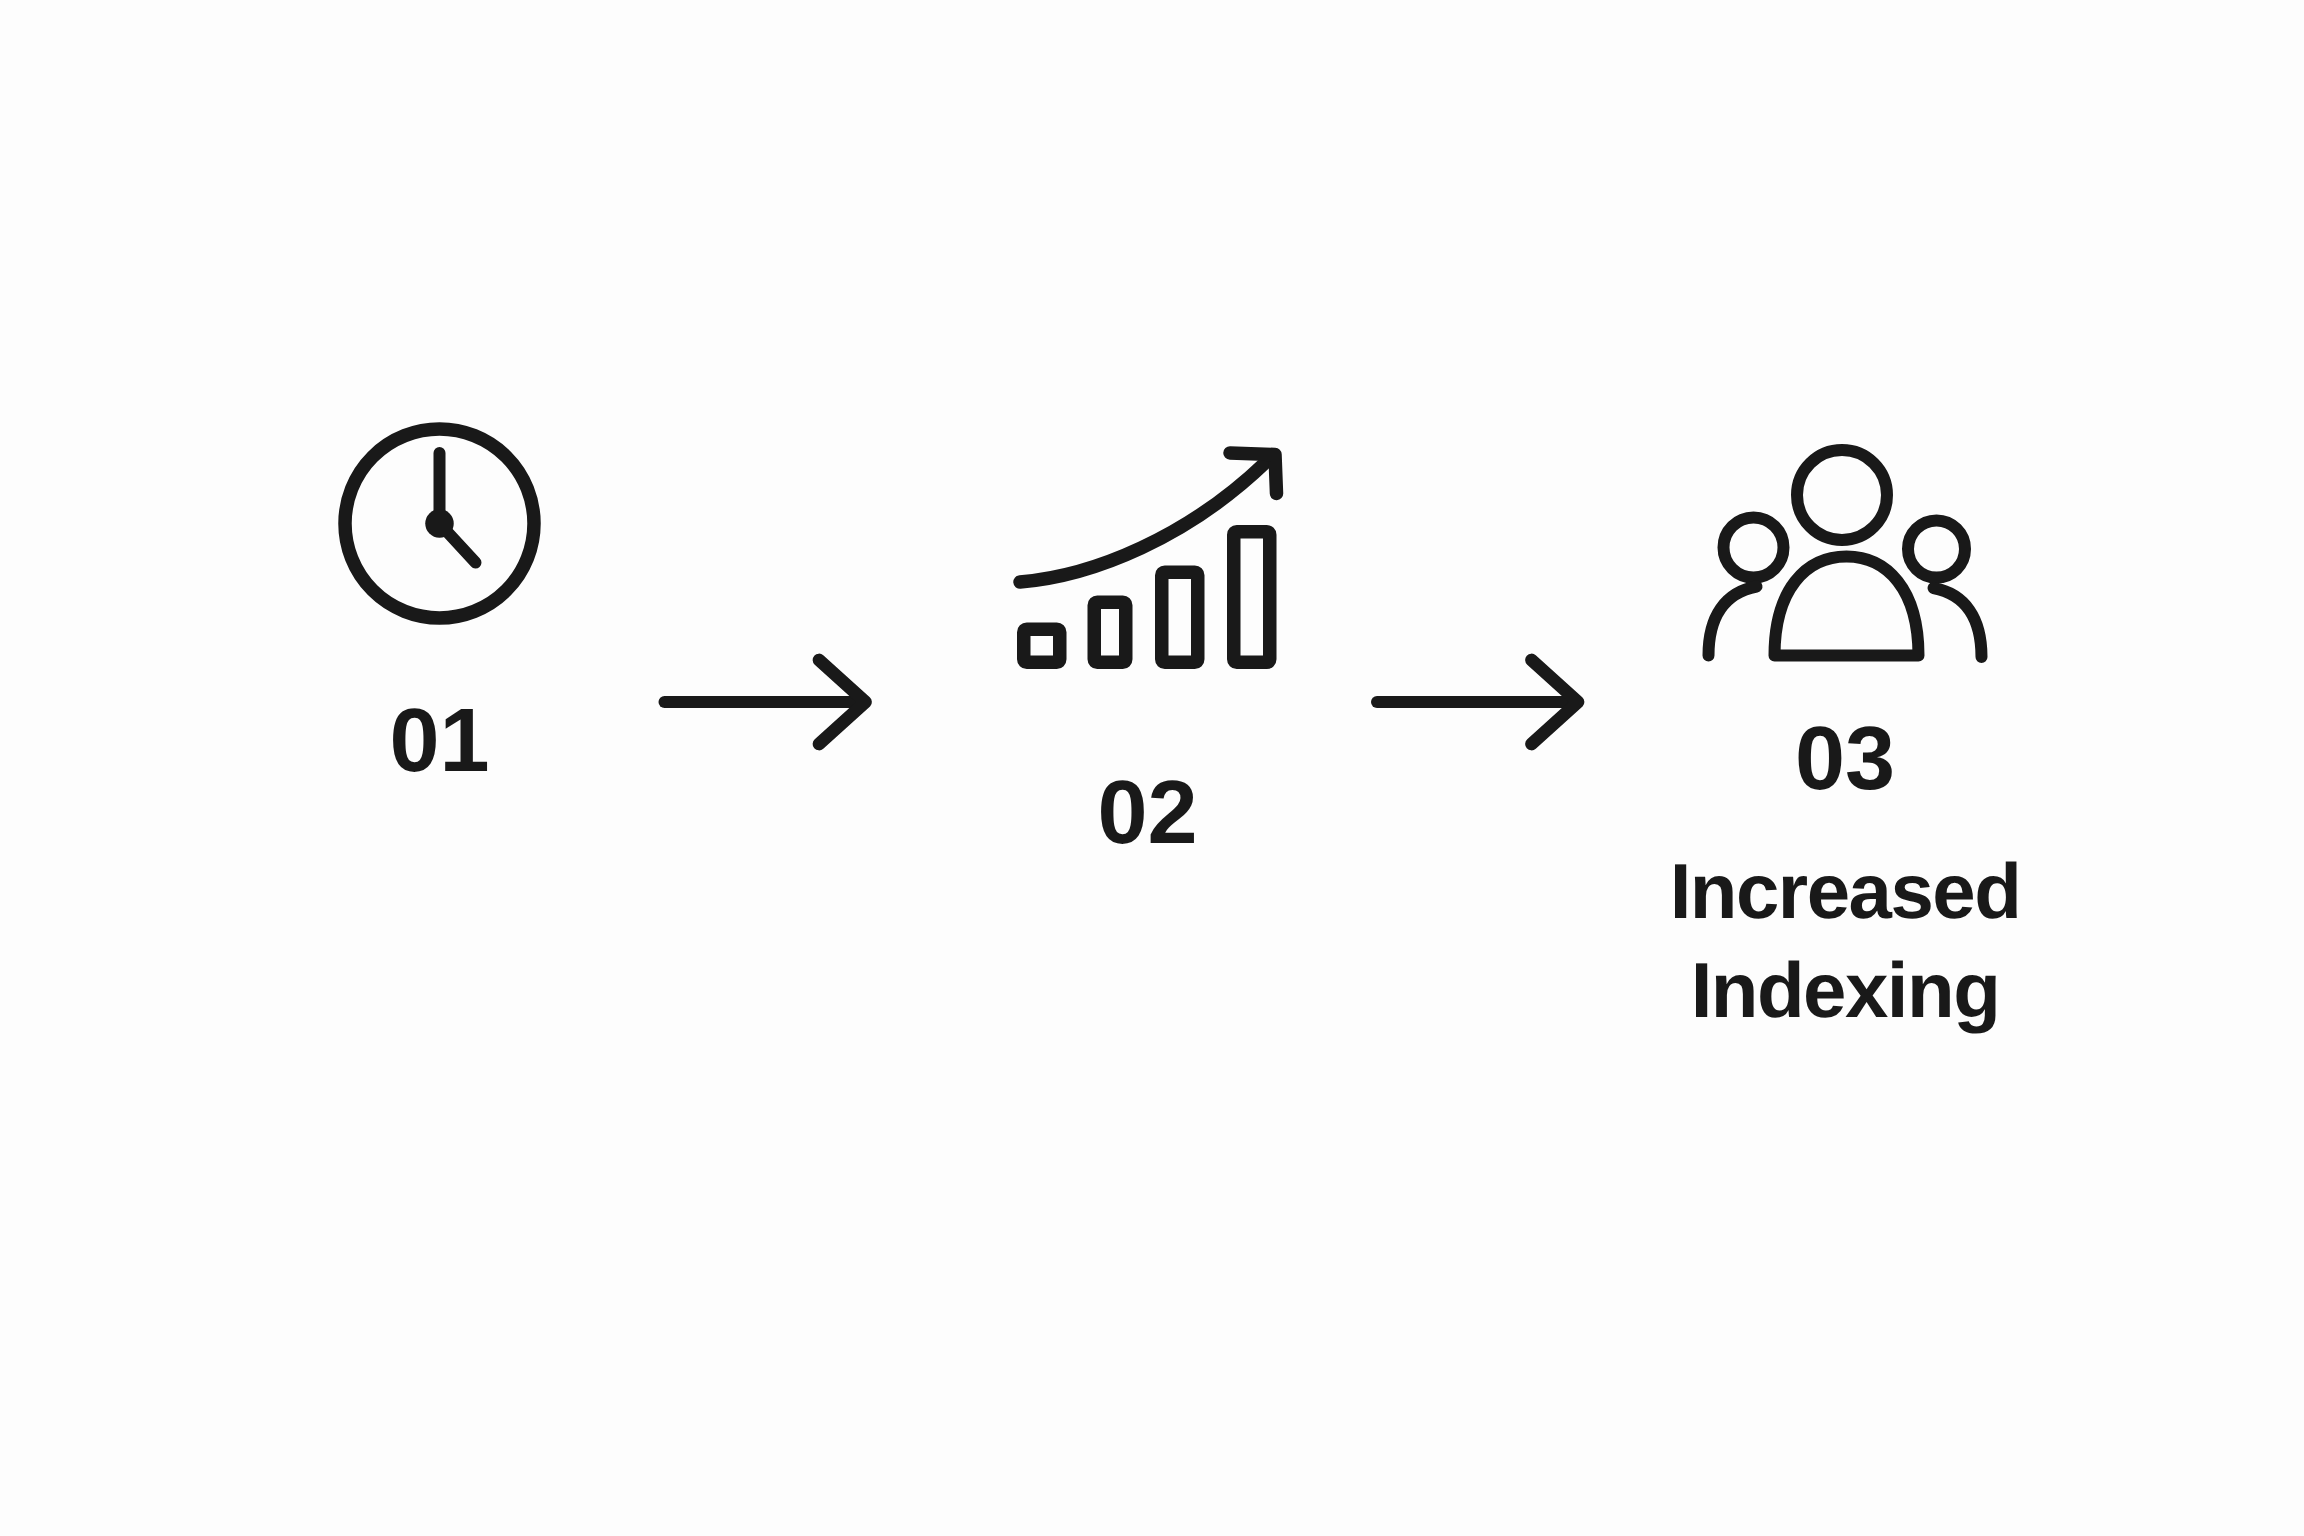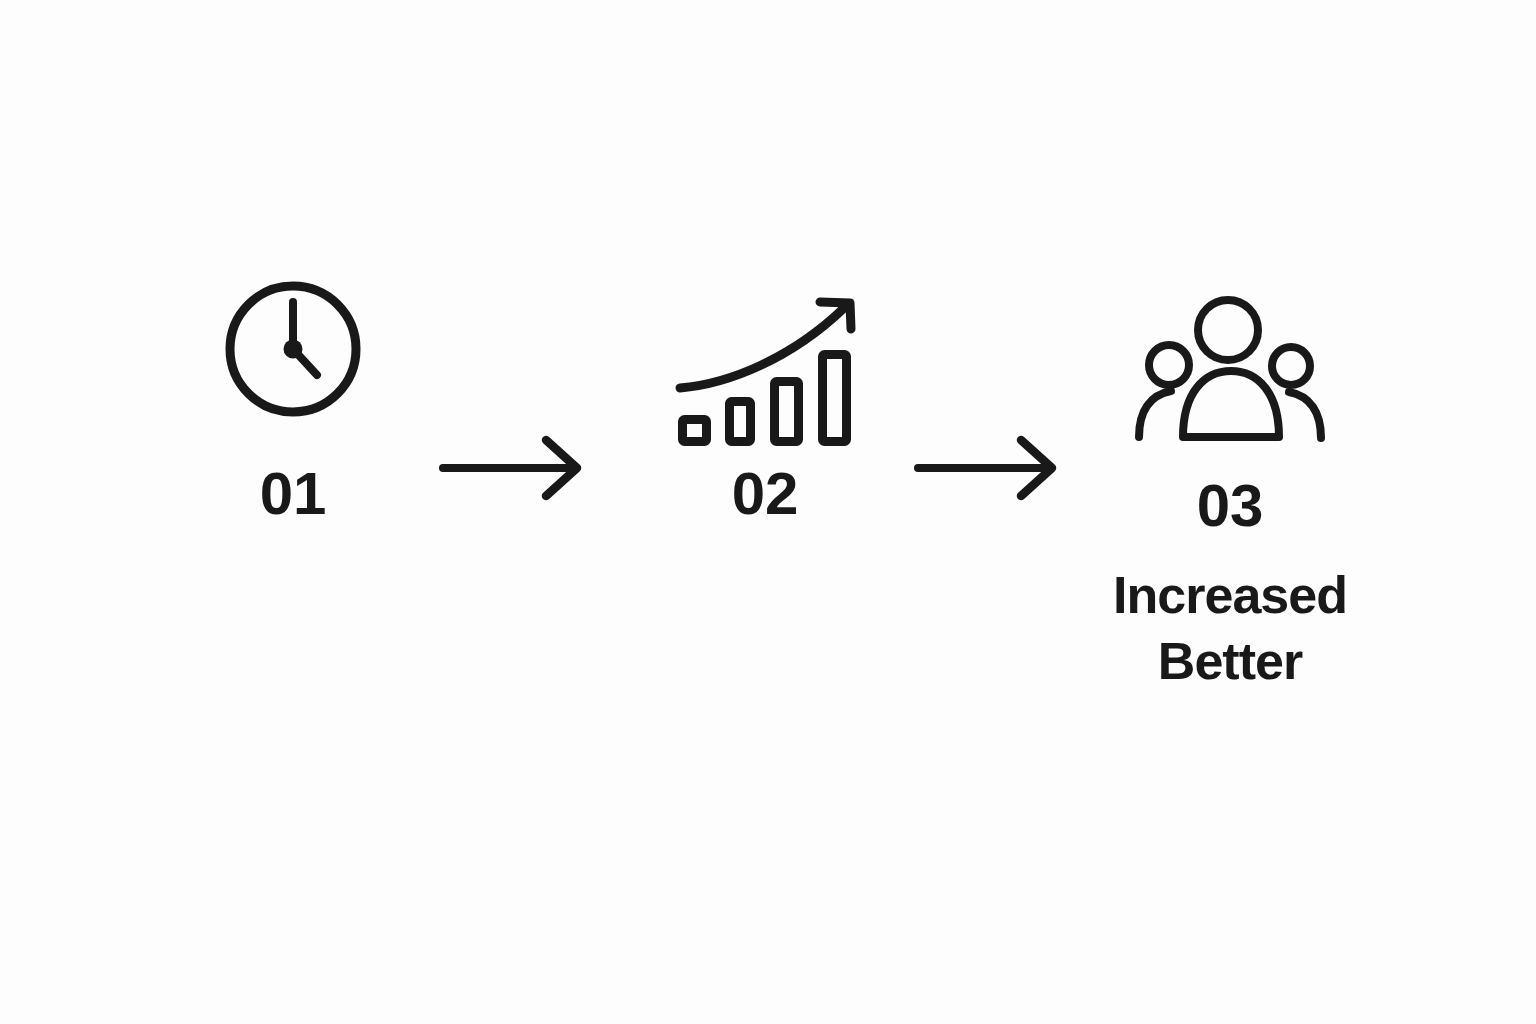--- a/index.html
+++ b/index.html
@@ -20,21 +20,21 @@
   .step {
     position: absolute;
     top: 278px;
     width: 360px;
     display: flex;
     flex-direction: column;
     align-items: center;
     text-align: center;
   }
   .step-1 { left: 113px; }
-  .step-2 { left: 585px; }
+  .step-2 { left: 585px; gap: 48px; }
   .step-3 { left: 1050px; gap: 12px; }
 
   .icon-box {
     height: 170px;
     display: flex;
     align-items: flex-end;
     justify-content: center;
   }
   .icon-clock  { margin-bottom: 26px; }
   .icon-chart  { margin-bottom: 0px; }
@@ -127,17 +127,17 @@
         <path class="stroke" d="M 6 141 C 6 115 17 99 38 95" stroke-width="8"></path>
         <path class="stroke" d="M 188 142 C 188 116 177 100 156 96" stroke-width="8"></path>
 
         <circle class="stroke" cx="95" cy="34" r="30" stroke-width="8"></circle>
         <path class="stroke" d="M 50 141 C 50 97 71 75 98 75 C 125 75 146 97 146 141 Z" stroke-width="8"></path>
       </svg>
     </div>
     <div class="step-number">03</div>
     <div class="step-label">
       <span>Increased</span>
-      <span>Better</span>
+      <span>Indexing</span>
     </div>
   </section>
 
 </div>
 
 </body></html>

